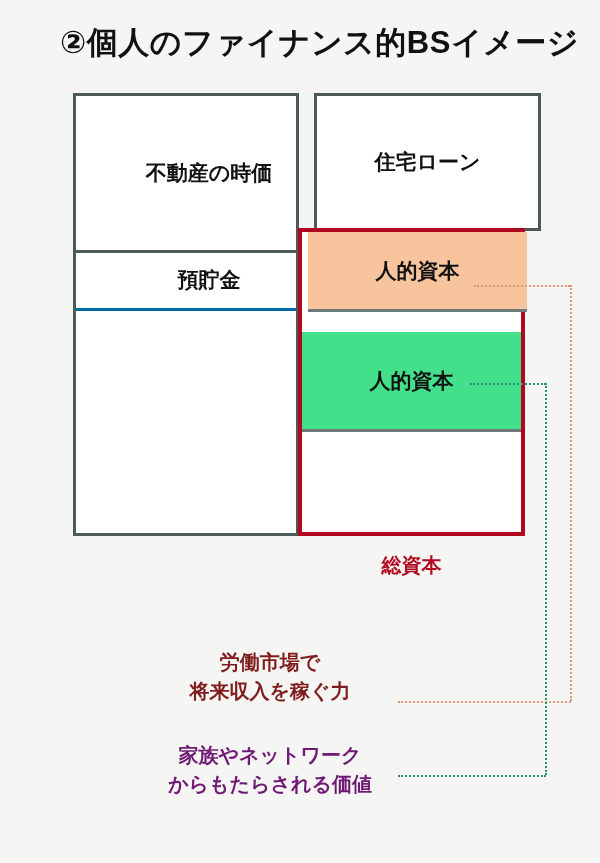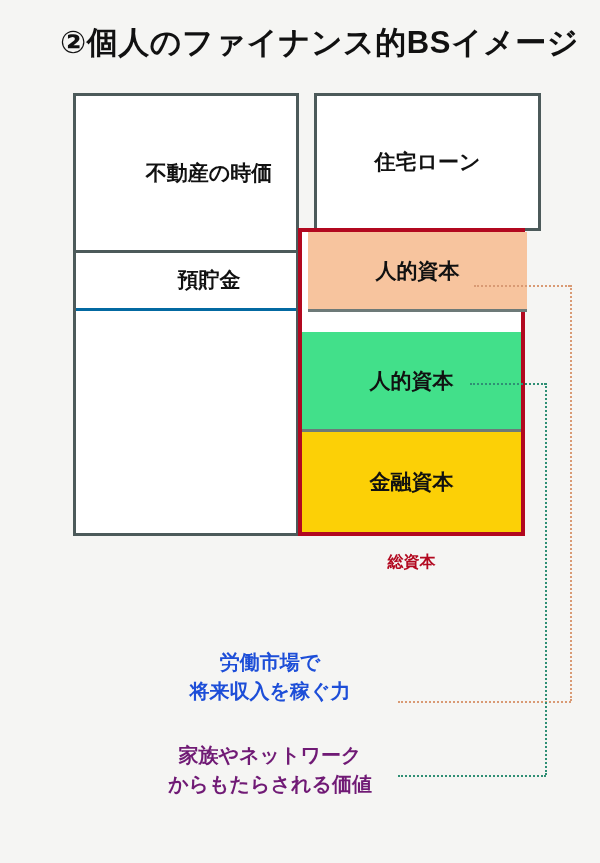--- a/index.html
+++ b/index.html
@@ -180,39 +180,39 @@
     height: 100px;
   }
 
   
   .total-capital {
     position: absolute;
     left: 298px;
     top: 552px;
     width: 227px;
     text-align: center;
-    font-size: 16px;
+    font-size: 20px;
     font-weight: bold;
     color: #b2081f;
   }
 
   
   .annot {
     position: absolute;
     text-align: center;
     font-size: 20px;
     font-weight: bold;
     line-height: 1.45;
     white-space: pre-line;
   }
   .annot-human {
     left: 150px;
     top: 648px;
     width: 240px;
-    color: #1d4ed8;
+    color: #7f1d1d;
   }
   .annot-social {
     left: 140px;
     top: 741px;
     width: 260px;
     color: #701a75;
   }
 
   
   .leader {
@@ -261,23 +261,20 @@
         <span class="cell-label">住宅ローン</span>
       </div>
 
       <div class="capital-stack">
         <div class="cap-cell cap-human" id="cap0" style="background: rgb(247, 196, 158);">
           <span class="cap-label">人的資本</span>
         </div>
         <div class="cap-cell cap-social" id="cap1" style="background: rgb(66, 224, 138);">
           <span class="cap-label">人的資本</span>
         </div>
-        <div class="cap-cell cap-financial" id="cap2" style="background: rgb(252, 208, 6);">
-          <span class="cap-label">金融資本</span>
-        </div>
       </div>
     </div>
   </div>
 
   <div class="total-capital">総資本</div>
 
   <div class="leader">
     <div class="lead-h c-orange" style="left:474px; top:285px; width:96px;"></div>
     <div class="lead-v c-orange" style="left:570px; top:285px; height:416px;"></div>
     <div class="lead-h c-orange" style="left:398px; top:701px; width:173px;"></div>

